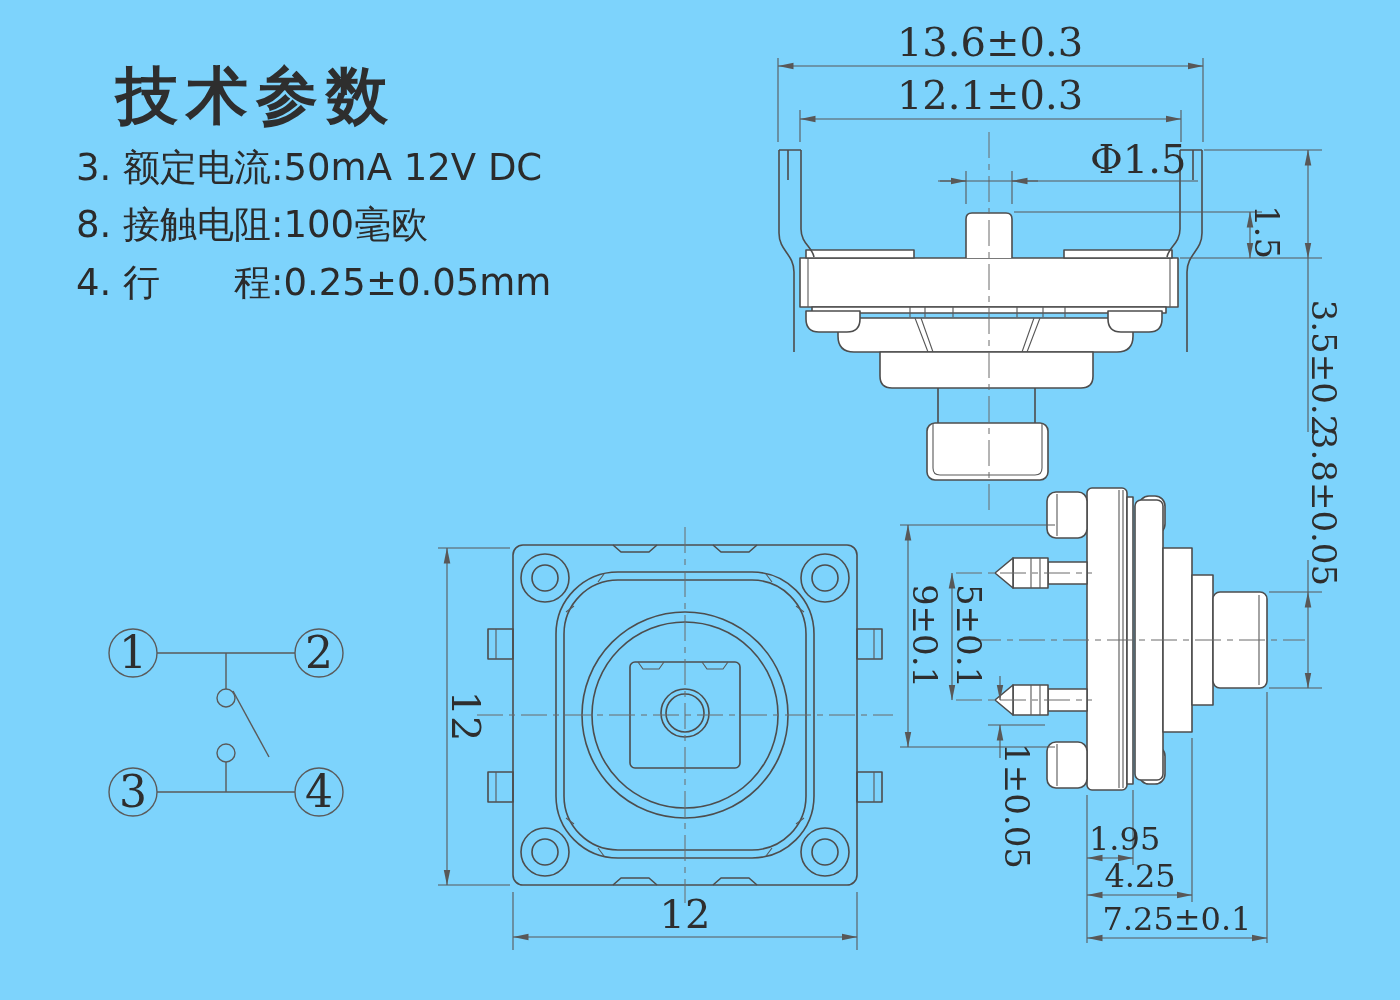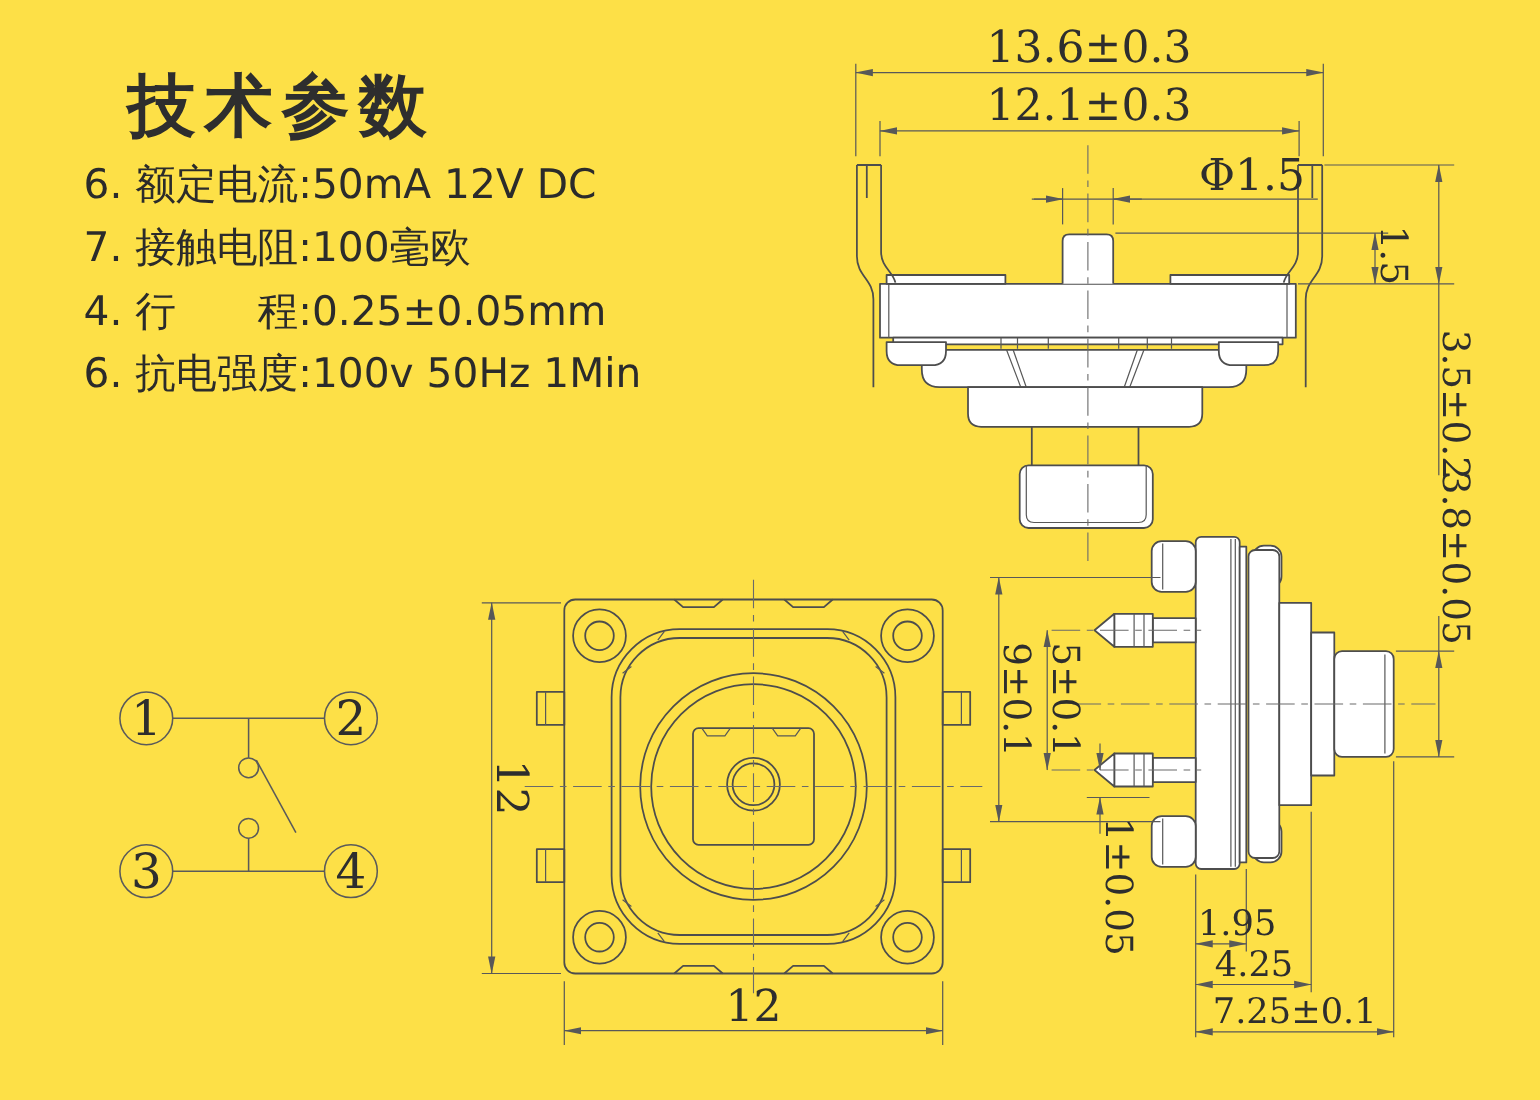--- a/index.html
+++ b/index.html
@@ -1,16 +1,16 @@
 <!DOCTYPE html>
 <html><head>
 <meta charset="utf-8">
 <style>
   html,body{margin:0;padding:0;background:#fff;}
-  .stage{position:relative;width:1400px;height:1000px;background:#fde047;overflow:hidden;
+  .stage{position:relative;width:1400px;height:1000px;background:#7dd3fc;overflow:hidden;
          font-family:"DejaVu Sans","Liberation Sans",sans-serif;color:#2b2b2b;}
   .stage svg{position:absolute;left:0;top:0;}
 
   .title{position:absolute;left:116px;top:54px;font-size:62px;font-weight:600;
          letter-spacing:8px;color:#2e2e2e;white-space:nowrap;}
   .spec-list{position:absolute;left:76px;top:139px;font-size:37px;font-weight:500;
              line-height:57.3px;color:#2b2b2b;white-space:nowrap;}
   .schematic-label{position:absolute;left:84px;top:860px;font-size:61px;letter-spacing:4px;
              font-family:"DejaVu Serif","Liberation Serif",serif;color:#222;white-space:nowrap;}
 
@@ -23,24 +23,23 @@
   .sch{fill:none;stroke:#5a5a5a;stroke-width:1.4;}
 </style>
 </head>
 <body>
 
 <div class="stage">
 
   <div class="title">技术参数</div>
 
   <div class="spec-list">
-    <div>6. 额定电流:50mA  12V DC</div>
-    <div>7. 接触电阻:100毫欧</div>
+    <div>3. 额定电流:50mA  12V DC</div>
+    <div>8. 接触电阻:100毫欧</div>
     <div>4. 行　　程:0.25±0.05mm</div>
-    <div>6. 抗电强度:100v  50Hz  1Min</div>
   </div>
 
 
   <svg width="1400" height="1000" viewBox="0 0 1400 1000">
     <defs>
       <marker id="arr" viewBox="0 0 16 8" refX="15.5" refY="4" markerWidth="16" markerHeight="8" orient="auto-start-reverse" markerUnits="userSpaceOnUse">
         <path d="M16,4 L0,0.7 L0,7.3 Z" fill="#585858"></path>
       </marker>
     </defs>
 

